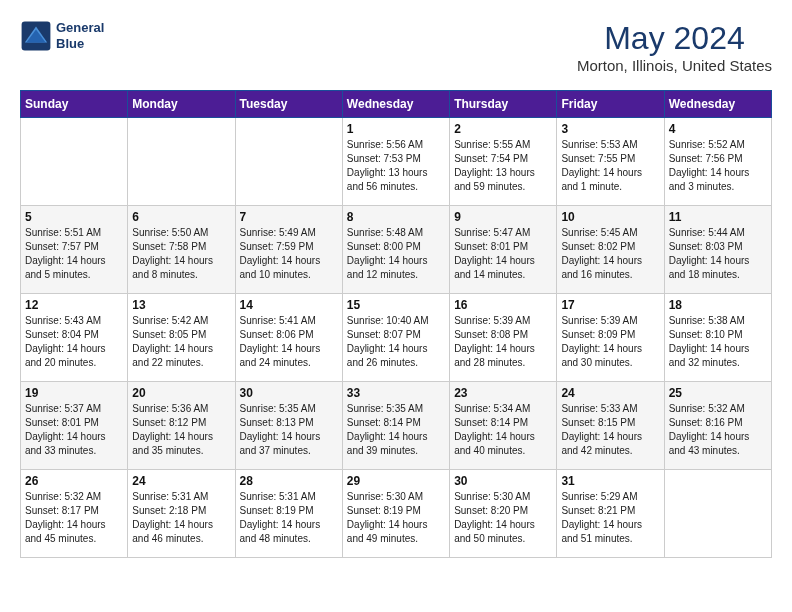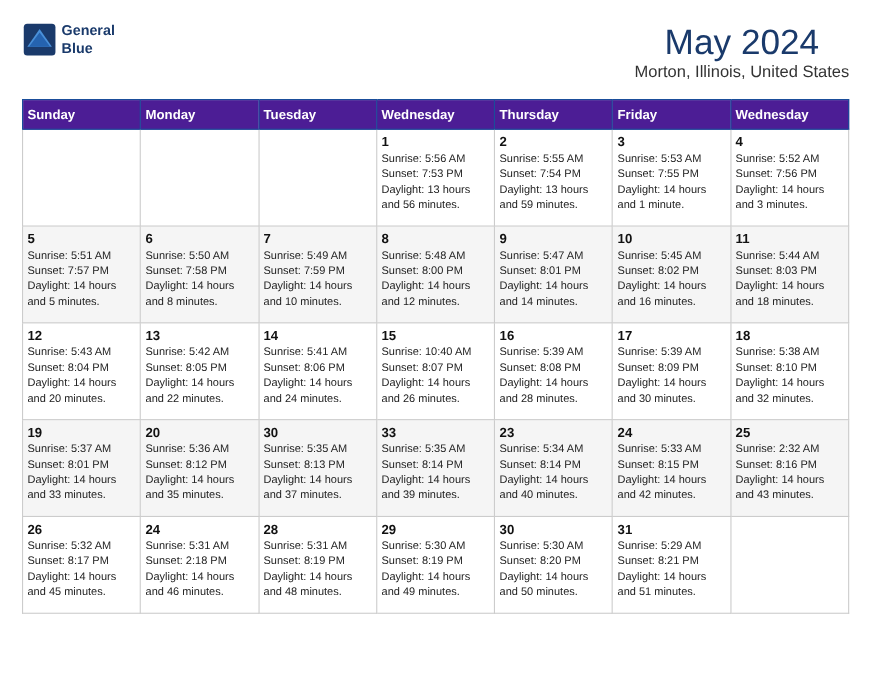--- a/index.html
+++ b/index.html
@@ -291,21 +291,21 @@
         </td>
         <td>
           <div class="day-number">24</div>
           <div class="day-info">Sunrise: 5:33 AM
 Sunset: 8:15 PM
 Daylight: 14 hours
 and 42 minutes.</div>
         </td>
         <td>
           <div class="day-number">25</div>
-          <div class="day-info">Sunrise: 2:32 AM
+          <div class="day-info">Sunrise: 5:32 AM
 Sunset: 8:16 PM
 Daylight: 14 hours
 and 43 minutes.</div>
         </td>
       </tr>
       <tr>
         <td>
           <div class="day-number">26</div>
           <div class="day-info">Sunrise: 5:32 AM
 Sunset: 8:17 PM

